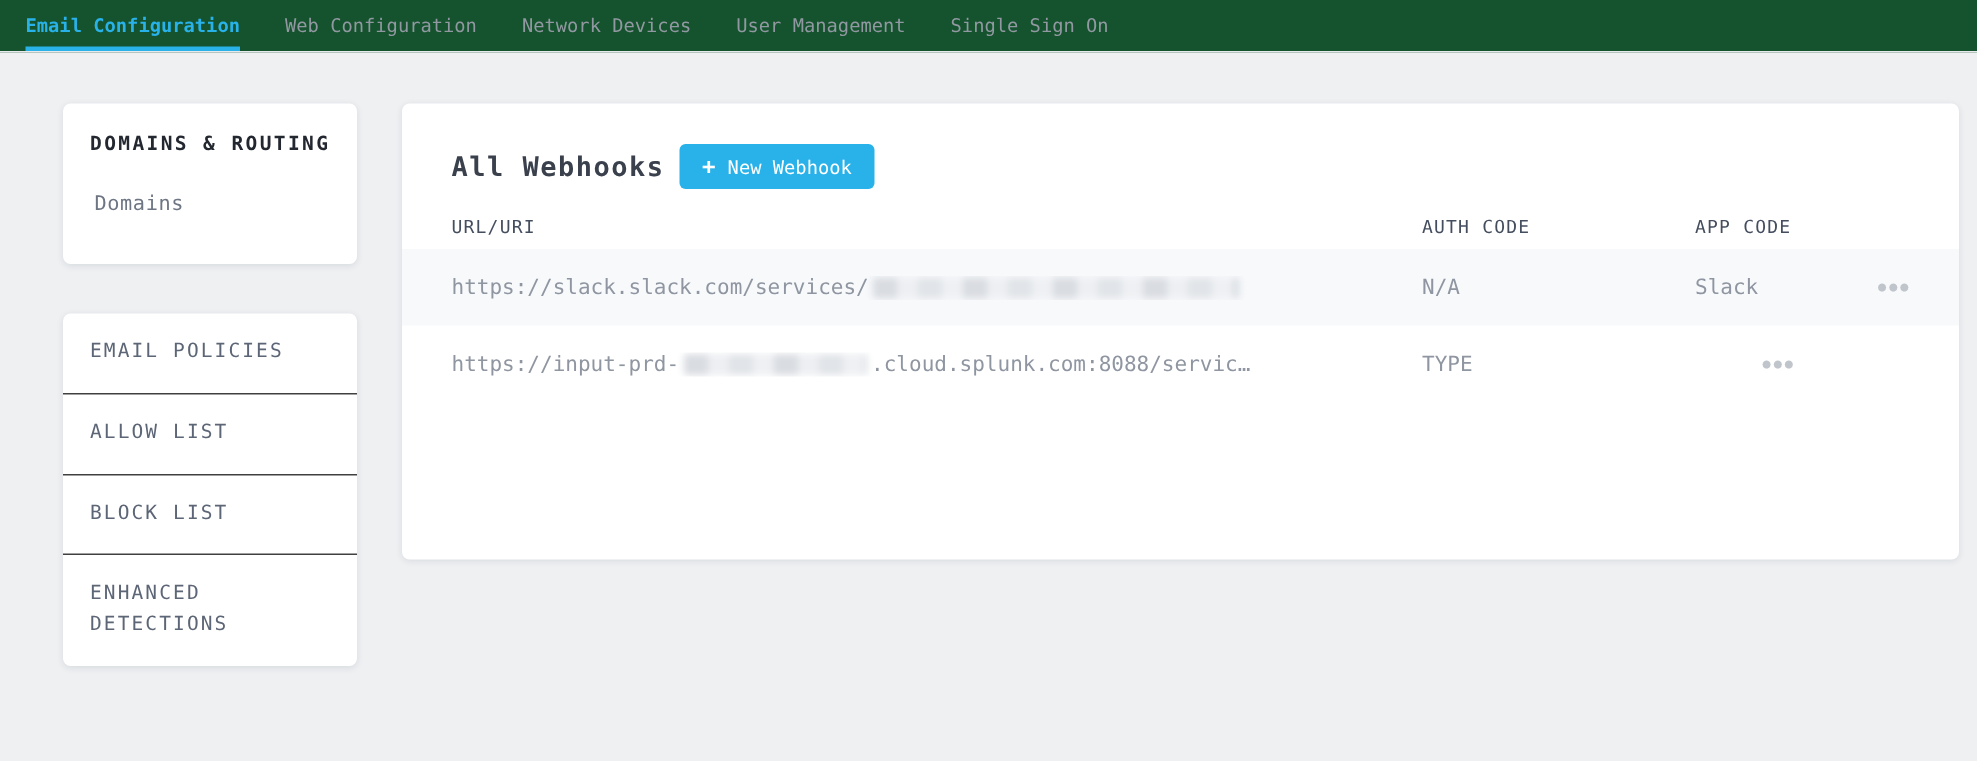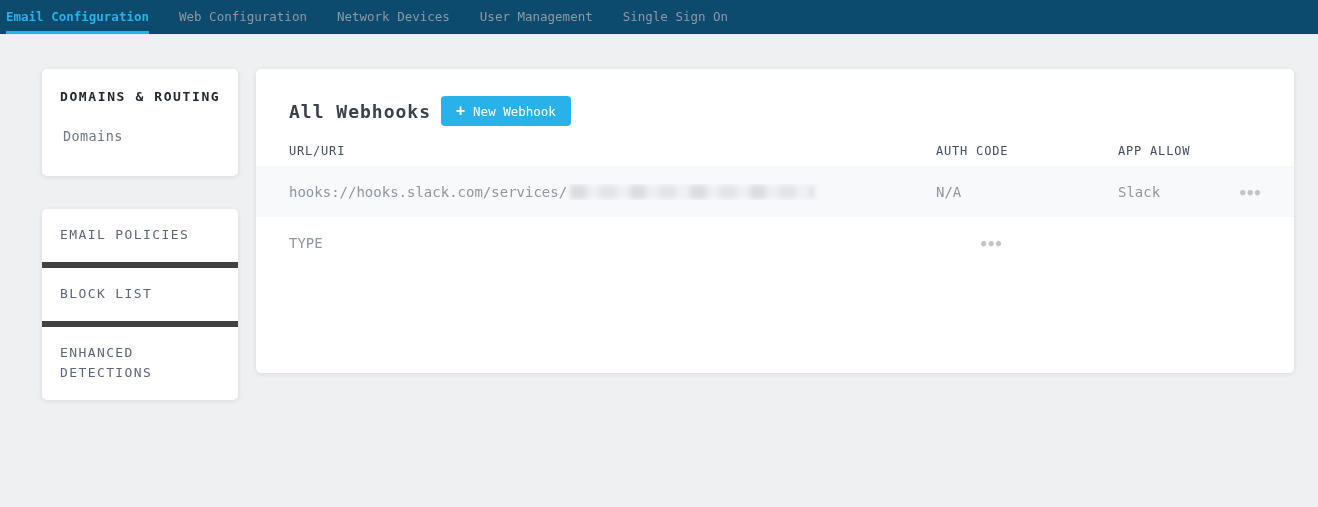--- a/index.html
+++ b/index.html
@@ -5,26 +5,26 @@
   * { box-sizing: border-box; margin: 0; padding: 0; }
   html, body { width: 1318px; height: 507px; overflow: hidden; }
   body {
     font-family: "DejaVu Sans Mono", "Liberation Mono", monospace;
     background: #eef0f2;
   }
 
   
   .navbar {
     height: 35px;
-    background: #0c4a6e;
+    background: #14532d;
     border-bottom: 1px solid #e7e9ec;
     display: flex;
     align-items: stretch;
     gap: 30px;
-    padding: 0 6px;
+    padding: 0 17px;
   }
   .nav-item {
     display: flex;
     align-items: center;
     font-size: 12.5px;
     color: #9198a1;
     cursor: pointer;
     border-bottom: 3px solid transparent;
     padding-top: 2px;
     white-space: nowrap;
@@ -32,21 +32,21 @@
   .nav-item.active {
     color: #29b2ea;
     font-weight: bold;
     border-bottom-color: #29b2ea;
   }
 
   
   .content {
     display: flex;
     align-items: flex-start;
-    gap: 18px;
+    gap: 30px;
     padding: 34px 35px 0 42px;
   }
   .card {
     background: #ffffff;
     border-radius: 5px;
     box-shadow: 0 1px 5px rgba(30, 40, 60, 0.10);
   }
 
   
   .sidebar { width: 196px; flex-shrink: 0; }
@@ -74,21 +74,21 @@
     border-left-color: #29b2ea;
     padding-left: 15px;
   }
   .sections-card { margin-top: 33px; }
   .section-item {
     padding: 16px 18px;
     font-size: 13px;
     letter-spacing: 1.4px;
     color: #5d6676;
     line-height: 1.6;
-    border-bottom: 6px solid #404040;
+    border-bottom: 1px solid #404040;
     cursor: pointer;
   }
   .section-item:last-child { border-bottom: none; }
 
   
   .main-card {
     flex: 1;
     height: 304px;
     display: flex;
     flex-direction: column;
@@ -201,53 +201,59 @@
 
 <div class="content">
 
   <aside class="sidebar">
     <div class="card routing-card">
       <div class="routing-title">DOMAINS &amp; ROUTING</div>
       <div class="side-item">Domains</div>
     </div>
     <div class="card sections-card">
       <div class="section-item">EMAIL POLICIES</div>
+      <div class="section-item">ALLOW LIST</div>
       <div class="section-item">BLOCK LIST</div>
       <div class="section-item">ENHANCED DETECTIONS</div>
     </div>
   </aside>
 
   <main class="card main-card">
     <div class="main-header">
       <h1 class="page-title">All Webhooks</h1>
       <button class="btn-primary">
         <span class="plus">+</span>
         <span>New Webhook</span>
       </button>
     </div>
 
     <div class="table">
       <div class="thead">
         <div class="th">URL/URI</div>
         <div class="th">AUTH CODE</div>
-        <div class="th">APP ALLOW</div>
+        <div class="th">APP CODE</div>
         <div class="th"></div>
       </div>
 
       <div class="trow shaded">
         <div class="td url-cell">
-          <span>hooks://hooks.slack.com/services/</span>
+          <span>https://slack.slack.com/services/</span>
           <span class="redacted r1"></span>
           <span></span>
         </div>
         <div class="td">N/A</div>
         <div class="td">Slack</div>
         <div class="td menu-dots">●●●</div>
       </div>
 
       <div class="trow">
+        <div class="td url-cell">
+          <span>https://input-prd-</span>
+          <span class="redacted r2"></span>
+          <span>.cloud.splunk.com:8088/servic…</span>
+        </div>
         <div class="td">TYPE</div>
         <div class="td menu-dots">●●●</div>
       </div>
     </div>
   </main>
 
 </div>
 
 </body></html>

